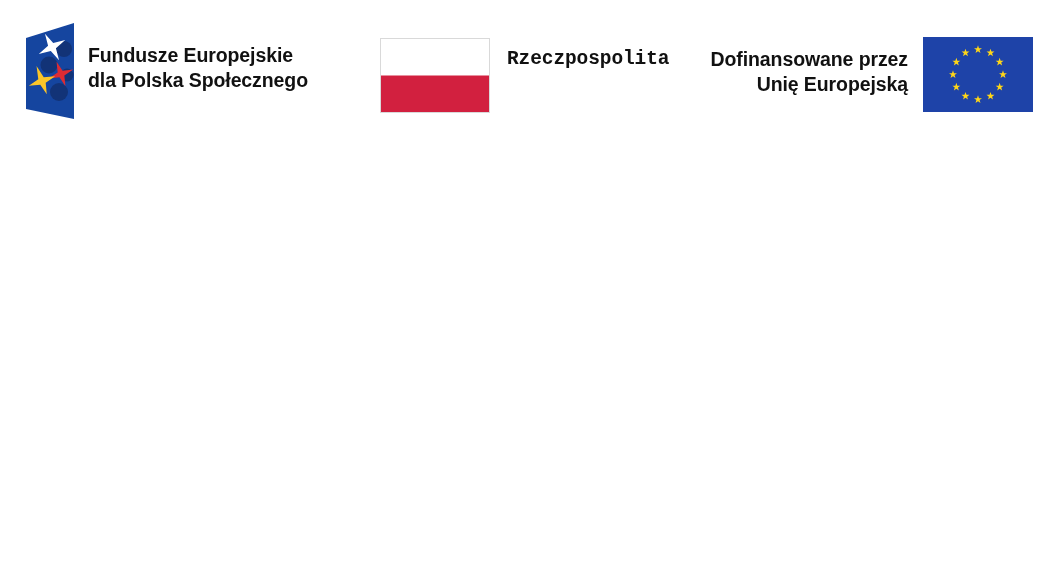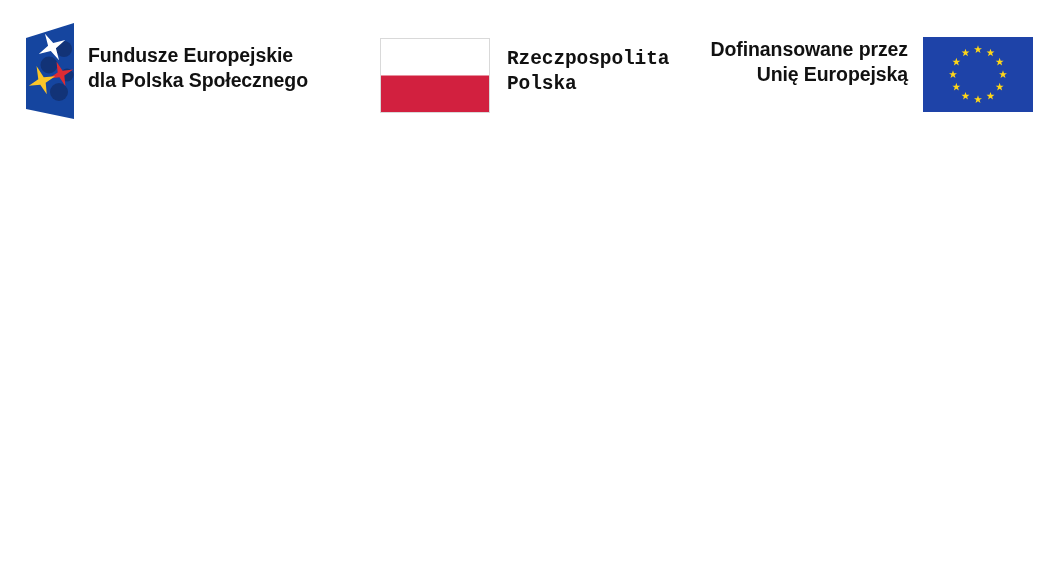--- a/index.html
+++ b/index.html
@@ -18,21 +18,21 @@
     font-weight: 700;
     font-size: 19.5px;
     line-height: 25px;
     letter-spacing: -0.1px;
     white-space: nowrap;
   }
   .fe-mark   { position: absolute; left: 24px;  top: 18px; width: 54px;  height: 104px; }
   .fe-text   { left: 88px;  top: 43px; }
   .pl-flag   { position: absolute; left: 380px; top: 38px; width: 110px; height: 75px; }
   .pl-text   { left: 507px; top: 47px; font-family: Liberation Mono, monospace; }
-  .eu-text   { left: 605px; top: 37px; width: 303px; text-align: right; }
+  .eu-text   { left: 605px; top: 47px; width: 303px; text-align: right; }
   .eu-flag   { position: absolute; left: 923px; top: 37px; width: 110px; height: 75px; }
 </style>
 </head>
 <body>
 
 <div class="canvas">
 
   <div>
     <svg class="fe-mark" viewBox="0 0 54 104" xmlns="http://www.w3.org/2000/svg" aria-hidden="true">
       <defs>
@@ -63,21 +63,20 @@
   </div>
 
   <div>
     <svg class="pl-flag" viewBox="0 0 110 75" xmlns="http://www.w3.org/2000/svg" aria-hidden="true">
       <rect x="0" y="0" width="110" height="37.5" fill="#ffffff"></rect>
       <rect x="0" y="37.5" width="110" height="37.5" fill="#d2203f"></rect>
       <rect x="0.5" y="0.5" width="109" height="74" fill="none" stroke-width="1" stroke="#d9d9d9"></rect>
     </svg>
     <div class="logo-text pl-text">
       <div>Rzeczpospolita</div>
-      <div>Polska</div>
     </div>
   </div>
 
   <div>
     <div class="logo-text eu-text">
       <div>Dofinansowane przez</div>
       <div>Unię Europejską</div>
     </div>
     <svg class="eu-flag" viewBox="0 0 110 75" xmlns="http://www.w3.org/2000/svg" aria-hidden="true">
       <defs>

